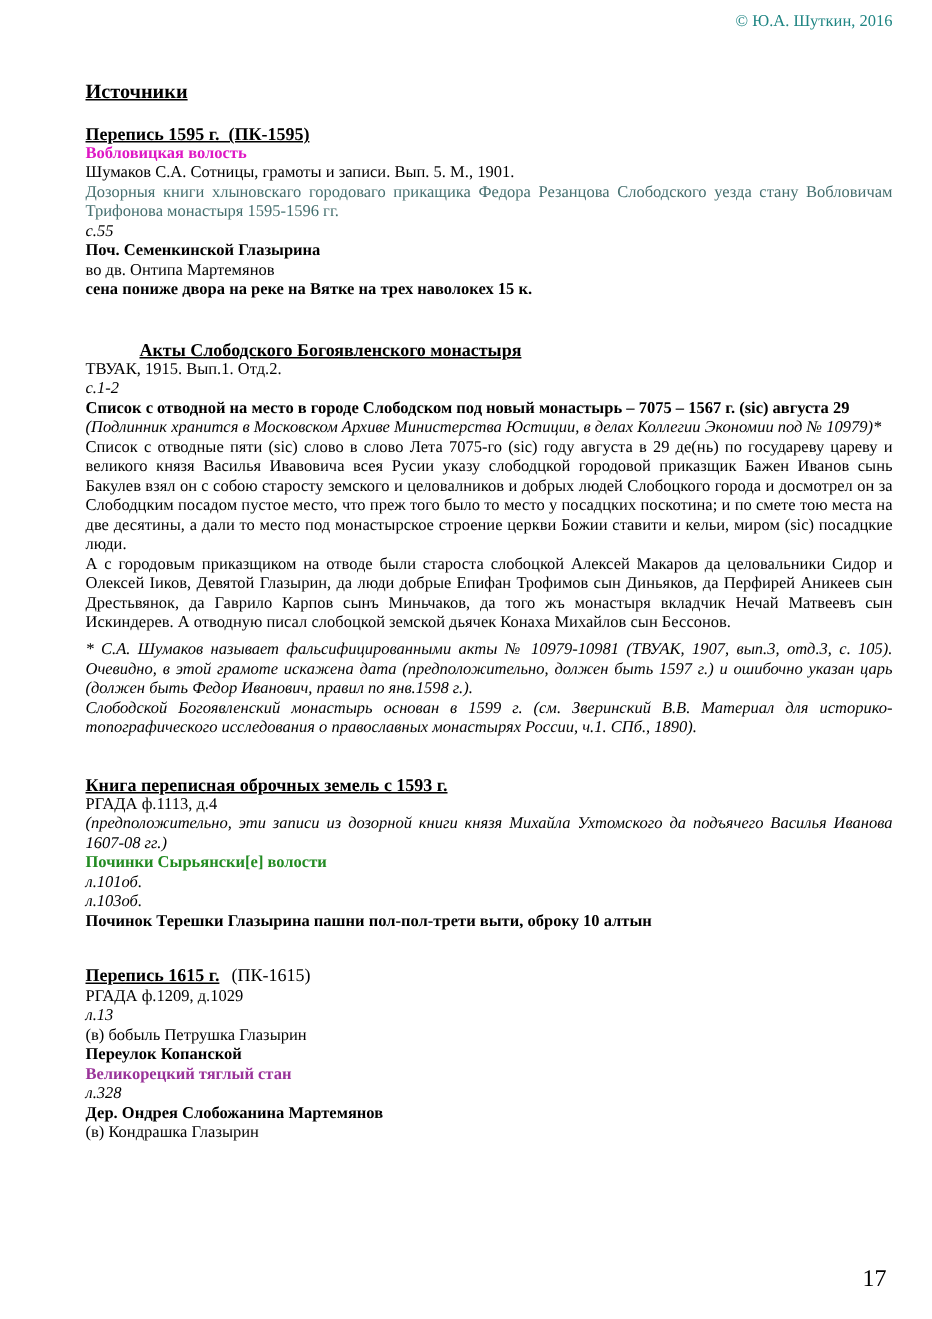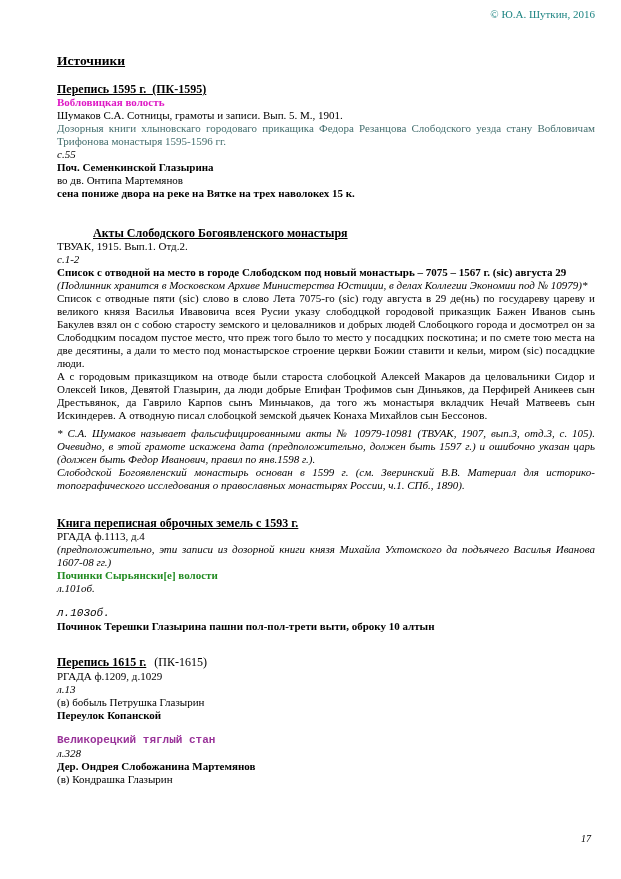--- a/index.html
+++ b/index.html
@@ -46,30 +46,29 @@
   .italic { font-style: italic; }
   .just { text-align: justify; line-height: 13px; }
   .c-magenta { color: var(--magenta); }
   .c-green { color: var(--green); }
   .c-hlynov { color: var(--purple-dark); }
   .c-stan { color: var(--purple); }
   .c-quote { color: var(--teal-gray); }
   .mt-sec { margin-top: 26px; margin-left: 36px; }
   .mt-sec2 { margin-top: 24px; }
   .mt-sec3 { margin-top: 22px; }
-  .mt-blank { margin-top: 12px; font-family: Liberation Mono, monospace; }
+  .mt-blank { margin-top: 0; }
   .mt-h1gap { margin-top: 13px; }
   .mt-foot { margin-top: 5px; }
   .page-number {
     position: absolute;
     right: 30px;
-    bottom: 26px;
-    font-size: 10px;
+    bottom: 12px;
+    font-size: 16px;
     line-height: 14px;
-    font-style: italic;
   }
 </style>
 </head>
 <body>
 
 <div class="page">
 
   <div class="copyright">© Ю.А. Шуткин, 2016</div>
 
   <div class="doc-title">Источники</div>

